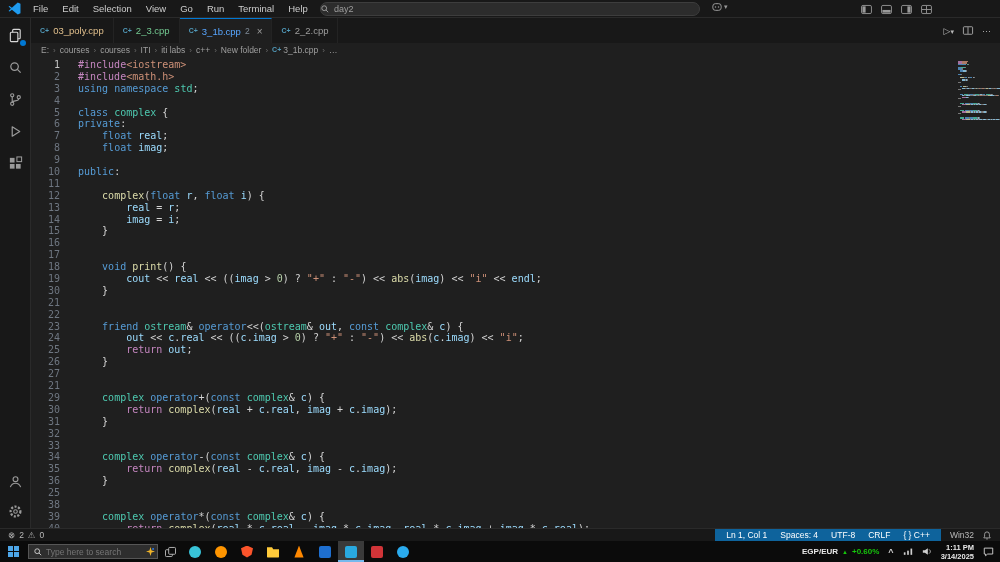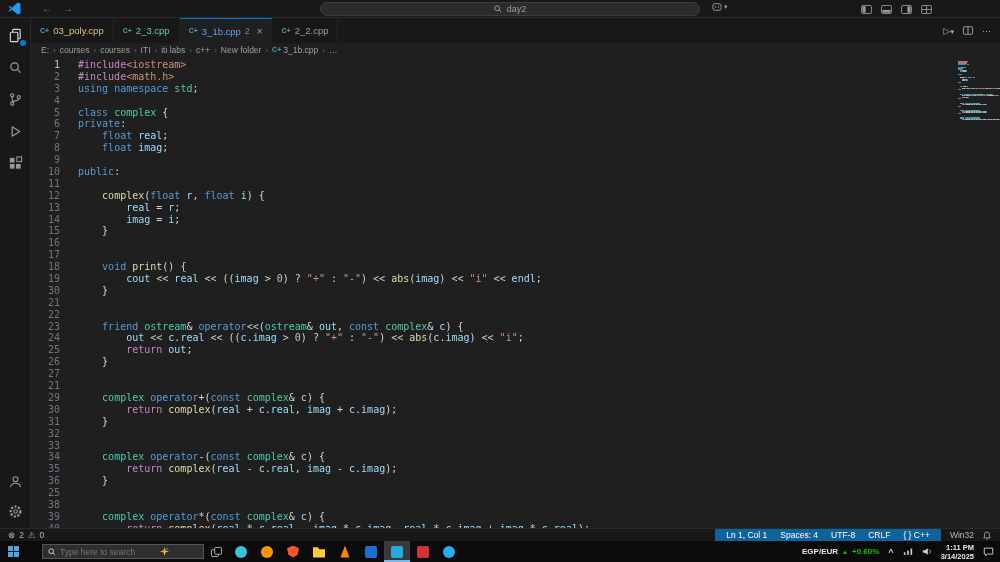--- a/index.html
+++ b/index.html
@@ -8,21 +8,21 @@
   .app { display:flex; flex-direction:column; height:562px; }
 
   
   .titlebar { height:18px; background:#181818; border-bottom:1px solid #2a2a2a;
               display:flex; align-items:center; position:relative; flex:0 0 18px; padding-left:6px; }
   .logo { width:13px; height:13px; margin:0 5px 0 2px; flex:0 0 13px; }
   .menu-item { font-size:9.5px; color:#cccccc; padding:0 7px; line-height:18px; cursor:default; }
   .nav-arrows { display:flex; gap:11px; margin-left:16px; color:#8a8a8a; font-size:10px; }
   .cmd-center { position:absolute; left:320px; top:2px; width:380px; height:14px;
                 background:#2c2c2c; border:1px solid #3d3d3d; border-radius:7px;
-                display:flex; align-items:center; justify-content:center; gap:5px;
+                display:flex; align-items:center; gap:5px;
                 color:#9d9d9d; font-size:9px; }
   .copilot-wrap { position:absolute; left:712px; top:2px; display:flex; align-items:center; gap:2px; color:#9a9a9a; }
   .layout-icons { position:absolute; right:68px; top:0; height:18px; display:flex; align-items:center; gap:9px; }
   .layout-icons svg { display:block; }
 
   
   .main { flex:1; display:flex; min-height:0; }
   .activitybar { width:31px; background:#181818; border-right:1px solid #2a2a2a;
                  display:flex; flex-direction:column; align-items:center; padding:9px 0 8px; gap:15px; }
   .act-icon { position:relative; width:17px; height:17px; display:flex; align-items:center; justify-content:center; }
@@ -77,21 +77,21 @@
   .status-blue { display:flex; align-items:center; gap:13px; background:var(--c-status-section);
                  color:#ffffff; height:100%; padding:0 11px; }
   .status-item { white-space:nowrap; }
   .status-dark { display:flex; align-items:center; gap:9px; padding:0 9px; }
 
   
   .taskbar { height:21px; flex:0 0 21px; background:#0b0b0b; display:flex; align-items:center; }
   .start { width:27px; height:21px; display:flex; align-items:center; justify-content:center; }
   .winlogo { display:grid; grid-template-columns:5px 5px; grid-template-rows:5px 5px; gap:1px; }
   .winlogo span { background:#4da6e8; }
-  .tb-search { width:162px; height:15px; margin-left:15px; background:#2e2e2e; border:1px solid #565656;
+  .tb-search { width:130px; height:15px; margin-left:1px; background:#2e2e2e; border:1px solid #565656;
                display:flex; align-items:center; gap:4px; padding:0 5px; }
   .tb-search input { background:transparent; border:none; outline:none; color:#c9c9c9;
                      font-size:8.5px; width:96px; font-family:"Liberation Sans",sans-serif; }
   .tb-btn { width:24px; height:21px; display:flex; align-items:center; justify-content:center; }
   .tb-apps { display:flex; height:21px; }
   .tb-app { width:26px; height:21px; display:flex; align-items:center; justify-content:center; }
   .tb-app.active { background:#3a3a3a; box-shadow:inset 0 -2px 0 #76b9ed; }
   .app-glyph { width:12px; height:12px; display:block; }
   .shape-circle { border-radius:50%; }
   .shape-square { border-radius:2px; }
@@ -107,20 +107,30 @@
 </style>
 </head>
 <body>
 
 <div class="app">
 
   <div class="titlebar">
     <svg class="logo" viewBox="0 0 100 100">
       <path d="M75 3 L30 45 L12 31 L4 35 L22 52 L4 69 L12 73 L30 59 L75 97 L96 87 V13 Z" fill="#1f9cf0"></path>
     </svg>
+    <div style="display:flex">
+        <span class="menu-item">File</span>
+        <span class="menu-item">Edit</span>
+        <span class="menu-item">Selection</span>
+        <span class="menu-item">View</span>
+        <span class="menu-item">Go</span>
+        <span class="menu-item">Run</span>
+        <span class="menu-item">Terminal</span>
+        <span class="menu-item">Help</span>
+      </div>
     <div class="nav-arrows">
       <span>←</span>
       <span>→</span>
     </div>
     <div class="cmd-center">
       <svg width="8" height="8" viewBox="0 0 10 10">
         <circle cx="4" cy="4" r="3" fill="none" stroke="#9d9d9d" stroke-width="1.2"></circle>
         <line x1="6.3" y1="6.3" x2="9" y2="9" stroke="#9d9d9d" stroke-width="1.2"></line>
       </svg>
       <span>day2</span>

